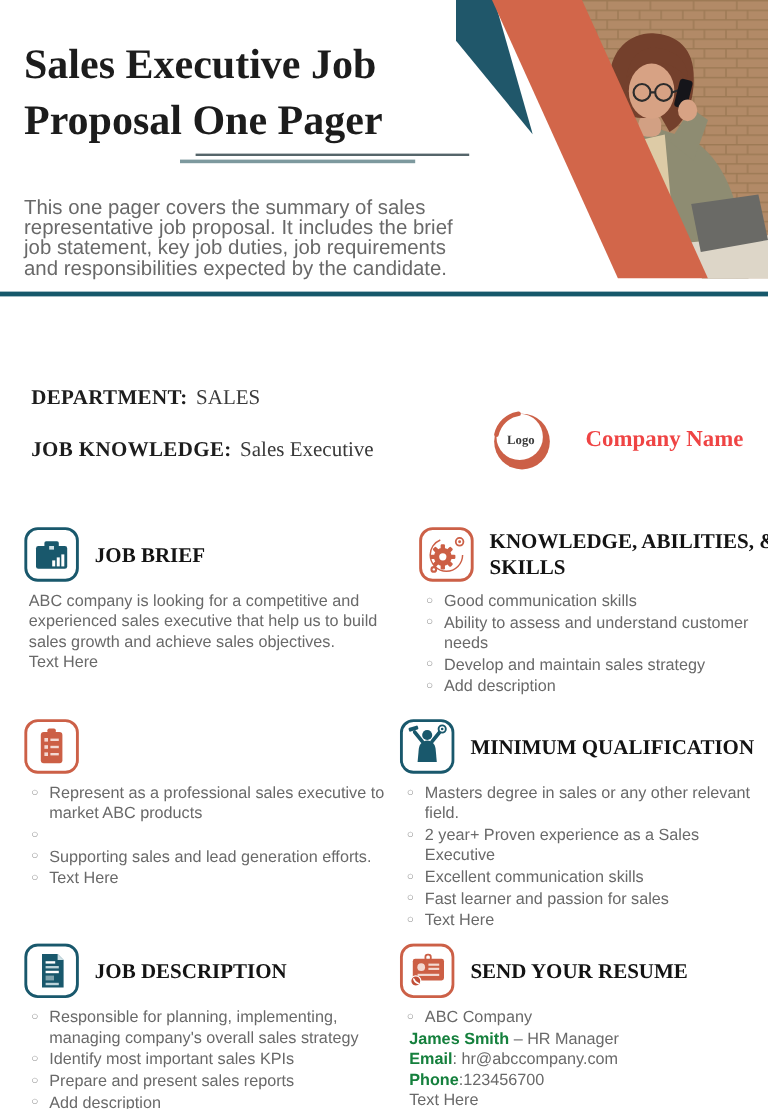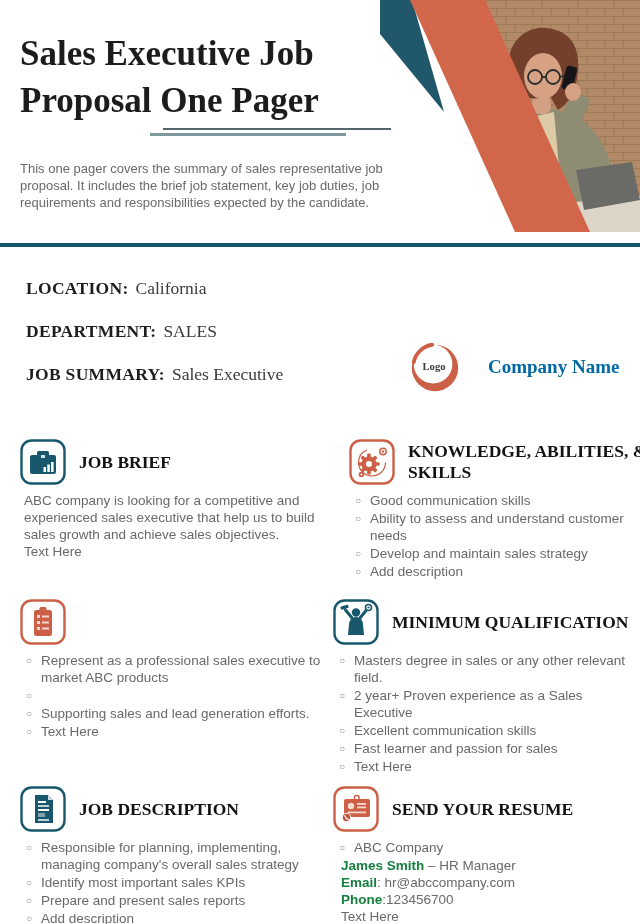--- a/index.html
+++ b/index.html
@@ -4,40 +4,40 @@
 <style>
   html,body { margin:0; padding:0; }
   body { width:640px; height:924px; background:#ffffff; font-family:"Liberation Sans",sans-serif; overflow:hidden; }
   .page { position:relative; width:640px; height:772px; background:#fff; }
 
   
   .title { position:absolute; left:20px; top:30px; font-family:"Liberation Serif","DejaVu Serif",serif;
            font-weight:700; font-size:35px; line-height:47px; color:#1c1c1c; }
   .title-rule-dark { position:absolute; left:163px; top:128px; width:228px; height:2px; background:#55656a; }
   .title-rule-teal { position:absolute; left:150px; top:133px; width:196px; height:3px; background:#7d999e; }
-  .intro { position:absolute; left:20px; top:147px; width:378px; font-size:13px; line-height:17px; color:#696969; }
+  .intro { position:absolute; left:20px; top:147px; width:378px; font-size:17px; line-height:17px; color:#696969; }
 
   
   .hero { position:absolute; left:380px; top:0; width:260px; height:235px; }
   .hero-photo { position:absolute; left:0; top:0; width:260px; height:235px;
                 clip-path:polygon(100px 0, 260px 0, 260px 232px, 205px 232px); }
   .stripe-teal { position:absolute; left:0; top:0; width:260px; height:235px; background:#20576a;
                  clip-path:polygon(0 0, 32px 0, 64px 112px, 0 34px); }
   .stripe-coral { position:absolute; left:0; top:0; width:260px; height:235px; background:#d2664a;
                   clip-path:polygon(30px 0, 105px 0, 210px 232px, 135px 232px); }
 
   .divider { position:absolute; left:0; top:243px; width:640px; height:4px; background:#16586b; }
 
   
   .info-line { position:absolute; left:26px; font-family:"Liberation Serif","DejaVu Serif",serif; font-size:17.5px; color:#3a3a3a; }
   .info-line b { color:#1d1d1d; margin-right:7px; letter-spacing:0.3px; }
   .info-1 { top:278px; } .info-2 { top:321px; } .info-3 { top:364px; }
 
   .logo-row { position:absolute; left:406px; top:338px; display:flex; align-items:center; gap:24px; }
-  .company-name { font-family:"Liberation Serif","DejaVu Serif",serif; font-weight:700; font-size:19px; color:#0369a1; }
+  .company-name { font-family:"Liberation Serif","DejaVu Serif",serif; font-weight:700; font-size:19px; color:#ef4444; }
 
   
   .card { position:absolute; }
   .c1 { left:20px;  top:438px; width:302px; }
   .c2 { left:333px; top:438px; width:304px;margin-left:16px; }
   .c3 { left:20px;  top:598px; width:306px; }
   .c4 { left:333px; top:598px; width:304px; }
   .c5 { left:20px;  top:785px; width:306px; }
   .c6 { left:333px; top:785px; width:304px; }
 
@@ -95,28 +95,25 @@
         <ellipse cx="108" cy="218" rx="13" ry="6" fill="#f7f4ec"></ellipse>
         <rect x="95" y="218" width="26" height="14" fill="#efece2"></rect>
       </svg>
     </div>
     <div class="stripe-teal"></div>
     <div class="stripe-coral"></div>
   </div>
 
   <div class="divider"></div>
 
-  <div class="info-line info-1">
-    <b>LOCATION:</b><span>California</span>
-  </div>
   <div class="info-line info-2">
     <b>DEPARTMENT:</b><span>SALES</span>
   </div>
   <div class="info-line info-3">
-    <b>JOB SUMMARY:</b><span>Sales Executive</span>
+    <b>JOB KNOWLEDGE:</b><span>Sales Executive</span>
   </div>
 
   <div class="logo-row">
     <svg width="58" height="58" viewBox="0 0 60 60">
       <circle cx="30" cy="31" r="24" fill="#cc6047"></circle>
       <circle cx="28" cy="27" r="20" fill="#ffffff"></circle>
       <path d="M27 7 A 23 23 0 0 0 8 25" stroke="#cc6047" stroke-width="4" fill="none" stroke-linecap="round"></path>
       <text x="29" y="33" text-anchor="middle" font-family="Liberation Serif, serif" font-size="11" font-weight="bold" fill="#3a3a3a">Logo</text>
     </svg>
     <span class="company-name">Company Name</span>

